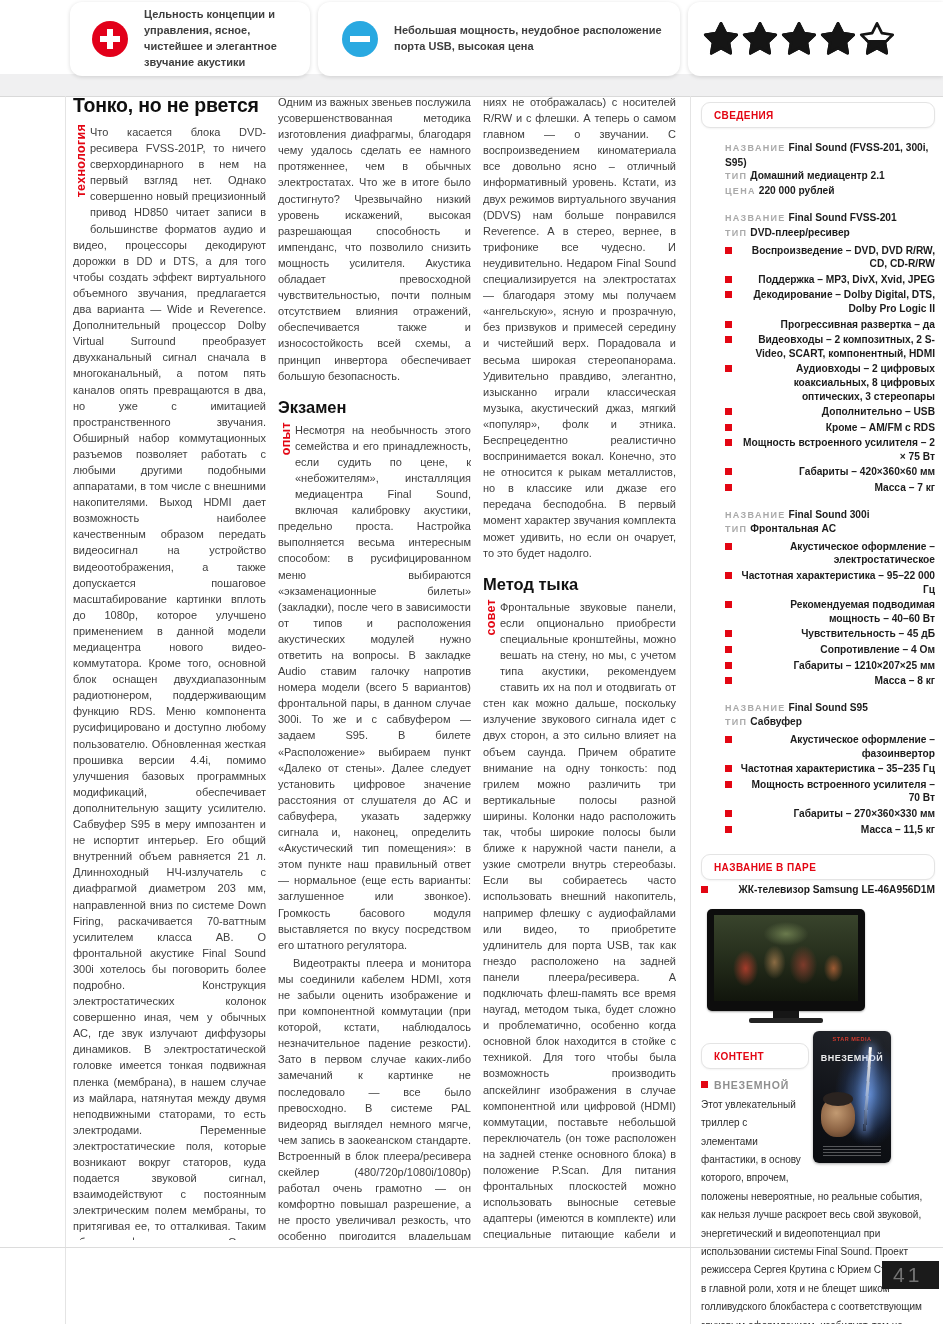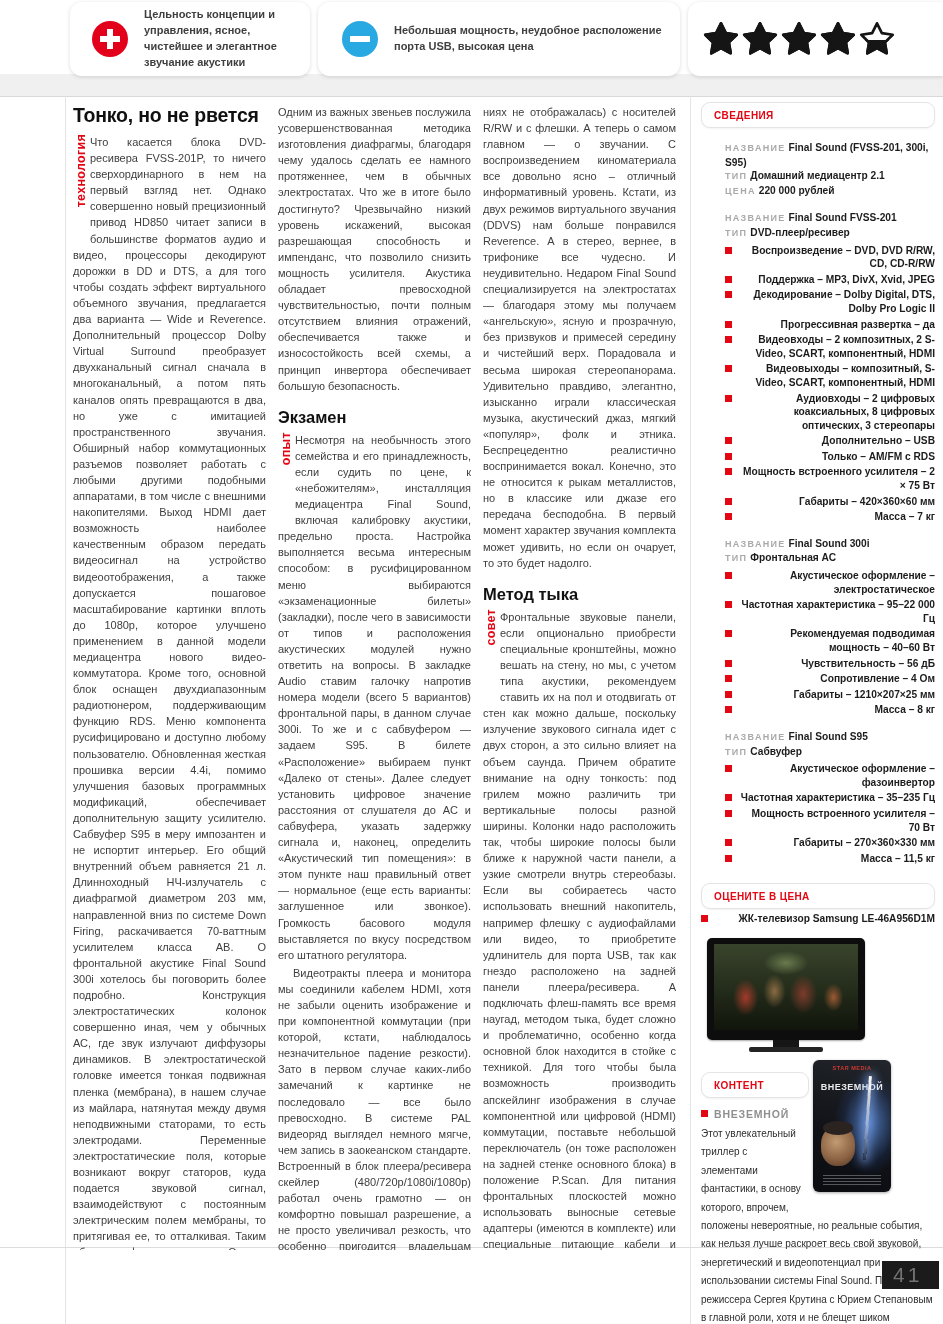--- a/index.html
+++ b/index.html
@@ -31,21 +31,21 @@
       stroke-linejoin:round; display:none; }
   .star.filled path.p-full { display:block; }
   .star.partial path.p-part { display:block; }
 
   
   .vline { position:absolute; width:1px; background:#e4e4e4; top:96px; bottom:0; }
   .vl-left { left:65px; } .vl-right { left:690px; }
   .hline-bottom { position:absolute; left:0; top:1247px; width:100%; height:1px; background:#dcdcdc; }
 
   
-  .col { position:absolute; top:104px; width:193px; height:1146px; overflow:hidden; }
+  .col { position:absolute; top:94px; width:193px; height:1146px; overflow:hidden; }
   .col.c1 { left:73px; } .col.c2 { left:278px; } .col.c3 { left:483px; }
   .art-title { font-size:19.5px; font-weight:700; color:#101010; margin:0 0 7px; letter-spacing:-.2px; }
   .art-sub   { font-size:16.5px; font-weight:700; color:#101010; margin:14px 0 5px; }
   .btxt { font-size:11px; line-height:16.1px; text-align:justify; color:#3e3e3e; margin:0; }
   .btxt.indent { text-indent:15px; margin-top:2px; }
   .vtag { float:left; width:17px; }
   .vtag span { display:block; writing-mode:vertical-rl; transform:rotate(180deg);
                color:#e30613; font-weight:700; font-size:12.5px; letter-spacing:.3px; white-space:nowrap; }
   .vtag.h-tech  { height:98px; }
   .vtag.h-opyt  { height:82px; }
@@ -214,58 +214,57 @@
 
     <div class="spec-group">
       <div class="spec-field"><span class="flabel">НАЗВАНИЕ</span><span>Final Sound FVSS-201</span></div>
       <div class="spec-field"><span class="flabel">ТИП</span><span>DVD-плеер/ресивер</span></div>
       <ul class="spec-list">
         <li>Воспроизведение – DVD, DVD R/RW, CD, CD-R/RW</li>
         <li>Поддержка – MP3, DivX, Xvid, JPEG</li>
         <li>Декодирование – Dolby Digital, DTS, Dolby Pro Logic II</li>
         <li>Прогрессивная развертка – да</li>
         <li>Видеовходы – 2 композитных, 2 S-Video, SCART, компонентный, HDMI</li>
-        <li>Видеовыходы – композитный, S-Video, SCART, компонентный, HDMI</li>
         <li>Аудиовходы – 2 цифровых коаксиальных, 8 цифровых оптических, 3 стереопары</li>
         <li>Дополнительно – USB</li>
-        <li>Только – AM/FM с RDS</li>
+        <li>Кроме – AM/FM с RDS</li>
         <li>Мощность встроенного усилителя – 2 × 75 Вт</li>
         <li>Габариты – 420×360×60 мм</li>
         <li>Масса – 7 кг</li>
       </ul>
     </div>
 
     <div class="spec-group">
       <div class="spec-field"><span class="flabel">НАЗВАНИЕ</span><span>Final Sound 300i</span></div>
       <div class="spec-field"><span class="flabel">ТИП</span><span>Фронтальная АС</span></div>
       <ul class="spec-list">
         <li>Акустическое оформление – электростатическое</li>
         <li>Частотная характеристика – 95–22 000 Гц</li>
         <li>Рекомендуемая подводимая мощность – 40–60 Вт</li>
-        <li>Чувствительность – 56 дБ</li>
+        <li>Чувствительность – 45 дБ</li>
         <li>Сопротивление – 4 Ом</li>
         <li>Габариты – 1210×207×25 мм</li>
         <li>Масса – 8 кг</li>
       </ul>
     </div>
 
     <div class="spec-group">
       <div class="spec-field"><span class="flabel">НАЗВАНИЕ</span><span>Final Sound S95</span></div>
       <div class="spec-field"><span class="flabel">ТИП</span><span>Сабвуфер</span></div>
       <ul class="spec-list">
         <li>Акустическое оформление – фазоинвертор</li>
         <li>Частотная характеристика – 35–235 Гц</li>
         <li>Мощность встроенного усилителя – 70 Вт</li>
         <li>Габариты – 270×360×330 мм</li>
         <li>Масса – 11,5 кг</li>
       </ul>
     </div>
 
     <div class="pair-section">
-      <div class="shead">ОЦЕНИТЕ В ЦЕНА</div>
+      <div class="shead">НАЗВАНИЕ В ПАРЕ</div>
       <ul class="spec-list" style="">
         <li>ЖК-телевизор Samsung LE-46A956D1M</li>
       </ul>
       <div class="tv">
         <div class="tv-frame">
           <div class="tv-screen"></div>
         </div>
         <div class="tv-neck"></div>
         <div class="tv-foot"></div>
       </div>

